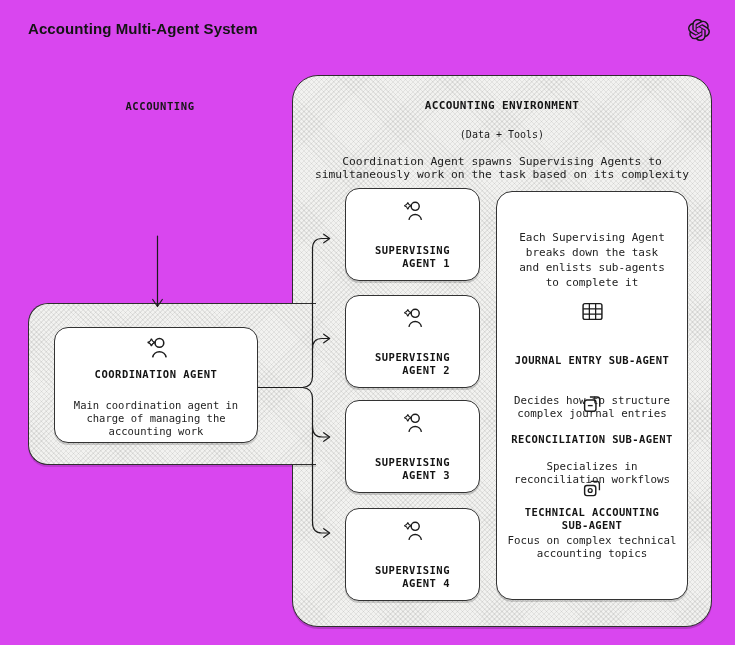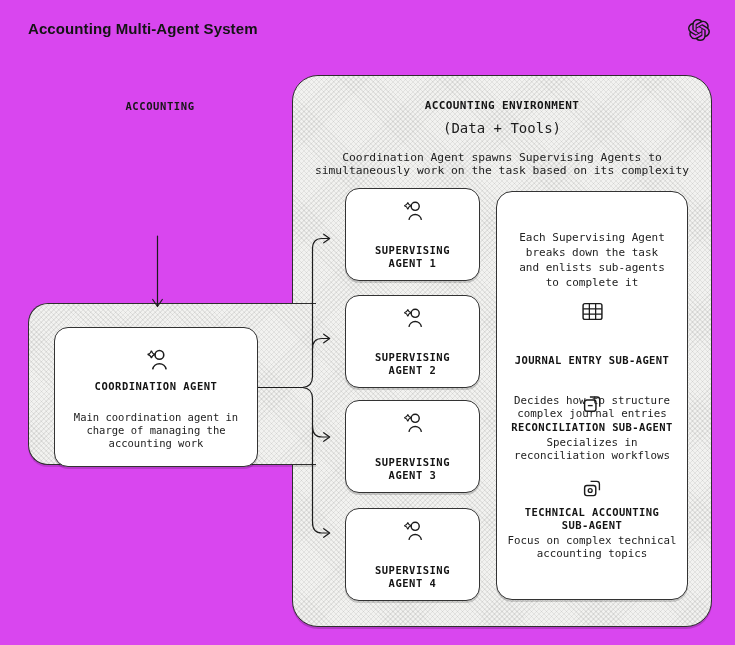--- a/index.html
+++ b/index.html
@@ -45,53 +45,53 @@
   }
 
   .section-label {
     position: absolute; left: 90px; top: 100px; width: 140px;
     text-align: center; font-size: 10.5px; font-weight: bold; letter-spacing: 0.6px;
     z-index: 4; color: #161616;
   }
 
   .env-header { position: absolute; left: 292px; top: 99px; width: 420px; text-align: center; z-index: 4; }
   .env-title { font-size: 11px; font-weight: bold; letter-spacing: 0.4px; color: #141414; }
-  .env-subtitle { font-size: 14px; margin-top: 8px; color: #1c1c1c; }
+  .env-subtitle { font-size: 10px; margin-top: 17px; color: #1c1c1c; }
   .env-desc { margin-top: 15px; font-size: 11.3px; line-height: 13px; color: #222; }
 
   .white-box {
     position: absolute; background: #ffffff;
     border: 1.5px solid #333333; border-radius: 14px;
     box-shadow: 0 2px 0 rgba(0,0,0,0.16);
     z-index: 4;
     display: flex; flex-direction: column; align-items: center; justify-content: center;
     text-align: center;
   }
-  .coord-box { left: 54px; top: 327px; width: 204px; height: 140px; padding-top: 2px; }
+  .coord-box { left: 54px; top: 327px; width: 204px; height: 116px; padding-top: 2px; }
   .box-title { font-size: 10.5px; font-weight: bold; letter-spacing: 0.5px; margin-top: 6px; color: #141414; }
   .box-desc { font-size: 10.5px; line-height: 13px; margin-top: 19px; color: #222; }
 
   .sup-box { left: 345px; width: 135px; height: 93px; }
-  .sup-box .box-title { margin-top: 20px; line-height: 13px; }
+  .sup-box .box-title { margin-top: 20px; line-height: 13px; text-align: right; }
   .sup-1 { top: 188px; } .sup-2 { top: 295px; } .sup-3 { top: 400px; } .sup-4 { top: 508px; }
 
   .panel {
     position: absolute; left: 496px; top: 191px; width: 192px; height: 409px;
     background: #ffffff; border: 1.5px solid #333333; border-radius: 16px;
     box-shadow: 0 2px 0 rgba(0,0,0,0.16); z-index: 4;
   }
   .panel-intro {
     position: absolute; top: 38px; left: 0; width: 100%;
     text-align: center; font-size: 11px; line-height: 15px; color: #222;
   }
   .subagent {
     position: absolute; left: 0; width: 100%;
     display: flex; flex-direction: column; align-items: center; text-align: center;
   }
-  .sub-journal { top: 107px; gap: 25px; } .sub-recon { top: 199px; } .sub-tech { top: 284px; }
+  .sub-journal { top: 107px; gap: 25px; } .sub-recon { top: 199px; gap: 12px; } .sub-tech { top: 284px; }
   .sub-title { font-size: 10.5px; font-weight: bold; letter-spacing: 0.4px; line-height: 13px; margin-top: 5px; color: #141414; }
   .sub-desc { font-size: 10.8px; line-height: 12.5px; margin-top: 3px; color: #222; }
 
   .accountant-block {
     position: absolute; left: 77px; top: 172px; width: 162px;
     text-align: center; z-index: 4;
   }
   .accountant-label { font-size: 10.5px; font-weight: bold; letter-spacing: 0.5px; margin-top: 5px; color: #141414; }
   .accountant-sub { font-size: 11px; margin-top: 1px; color: #222; }
 

